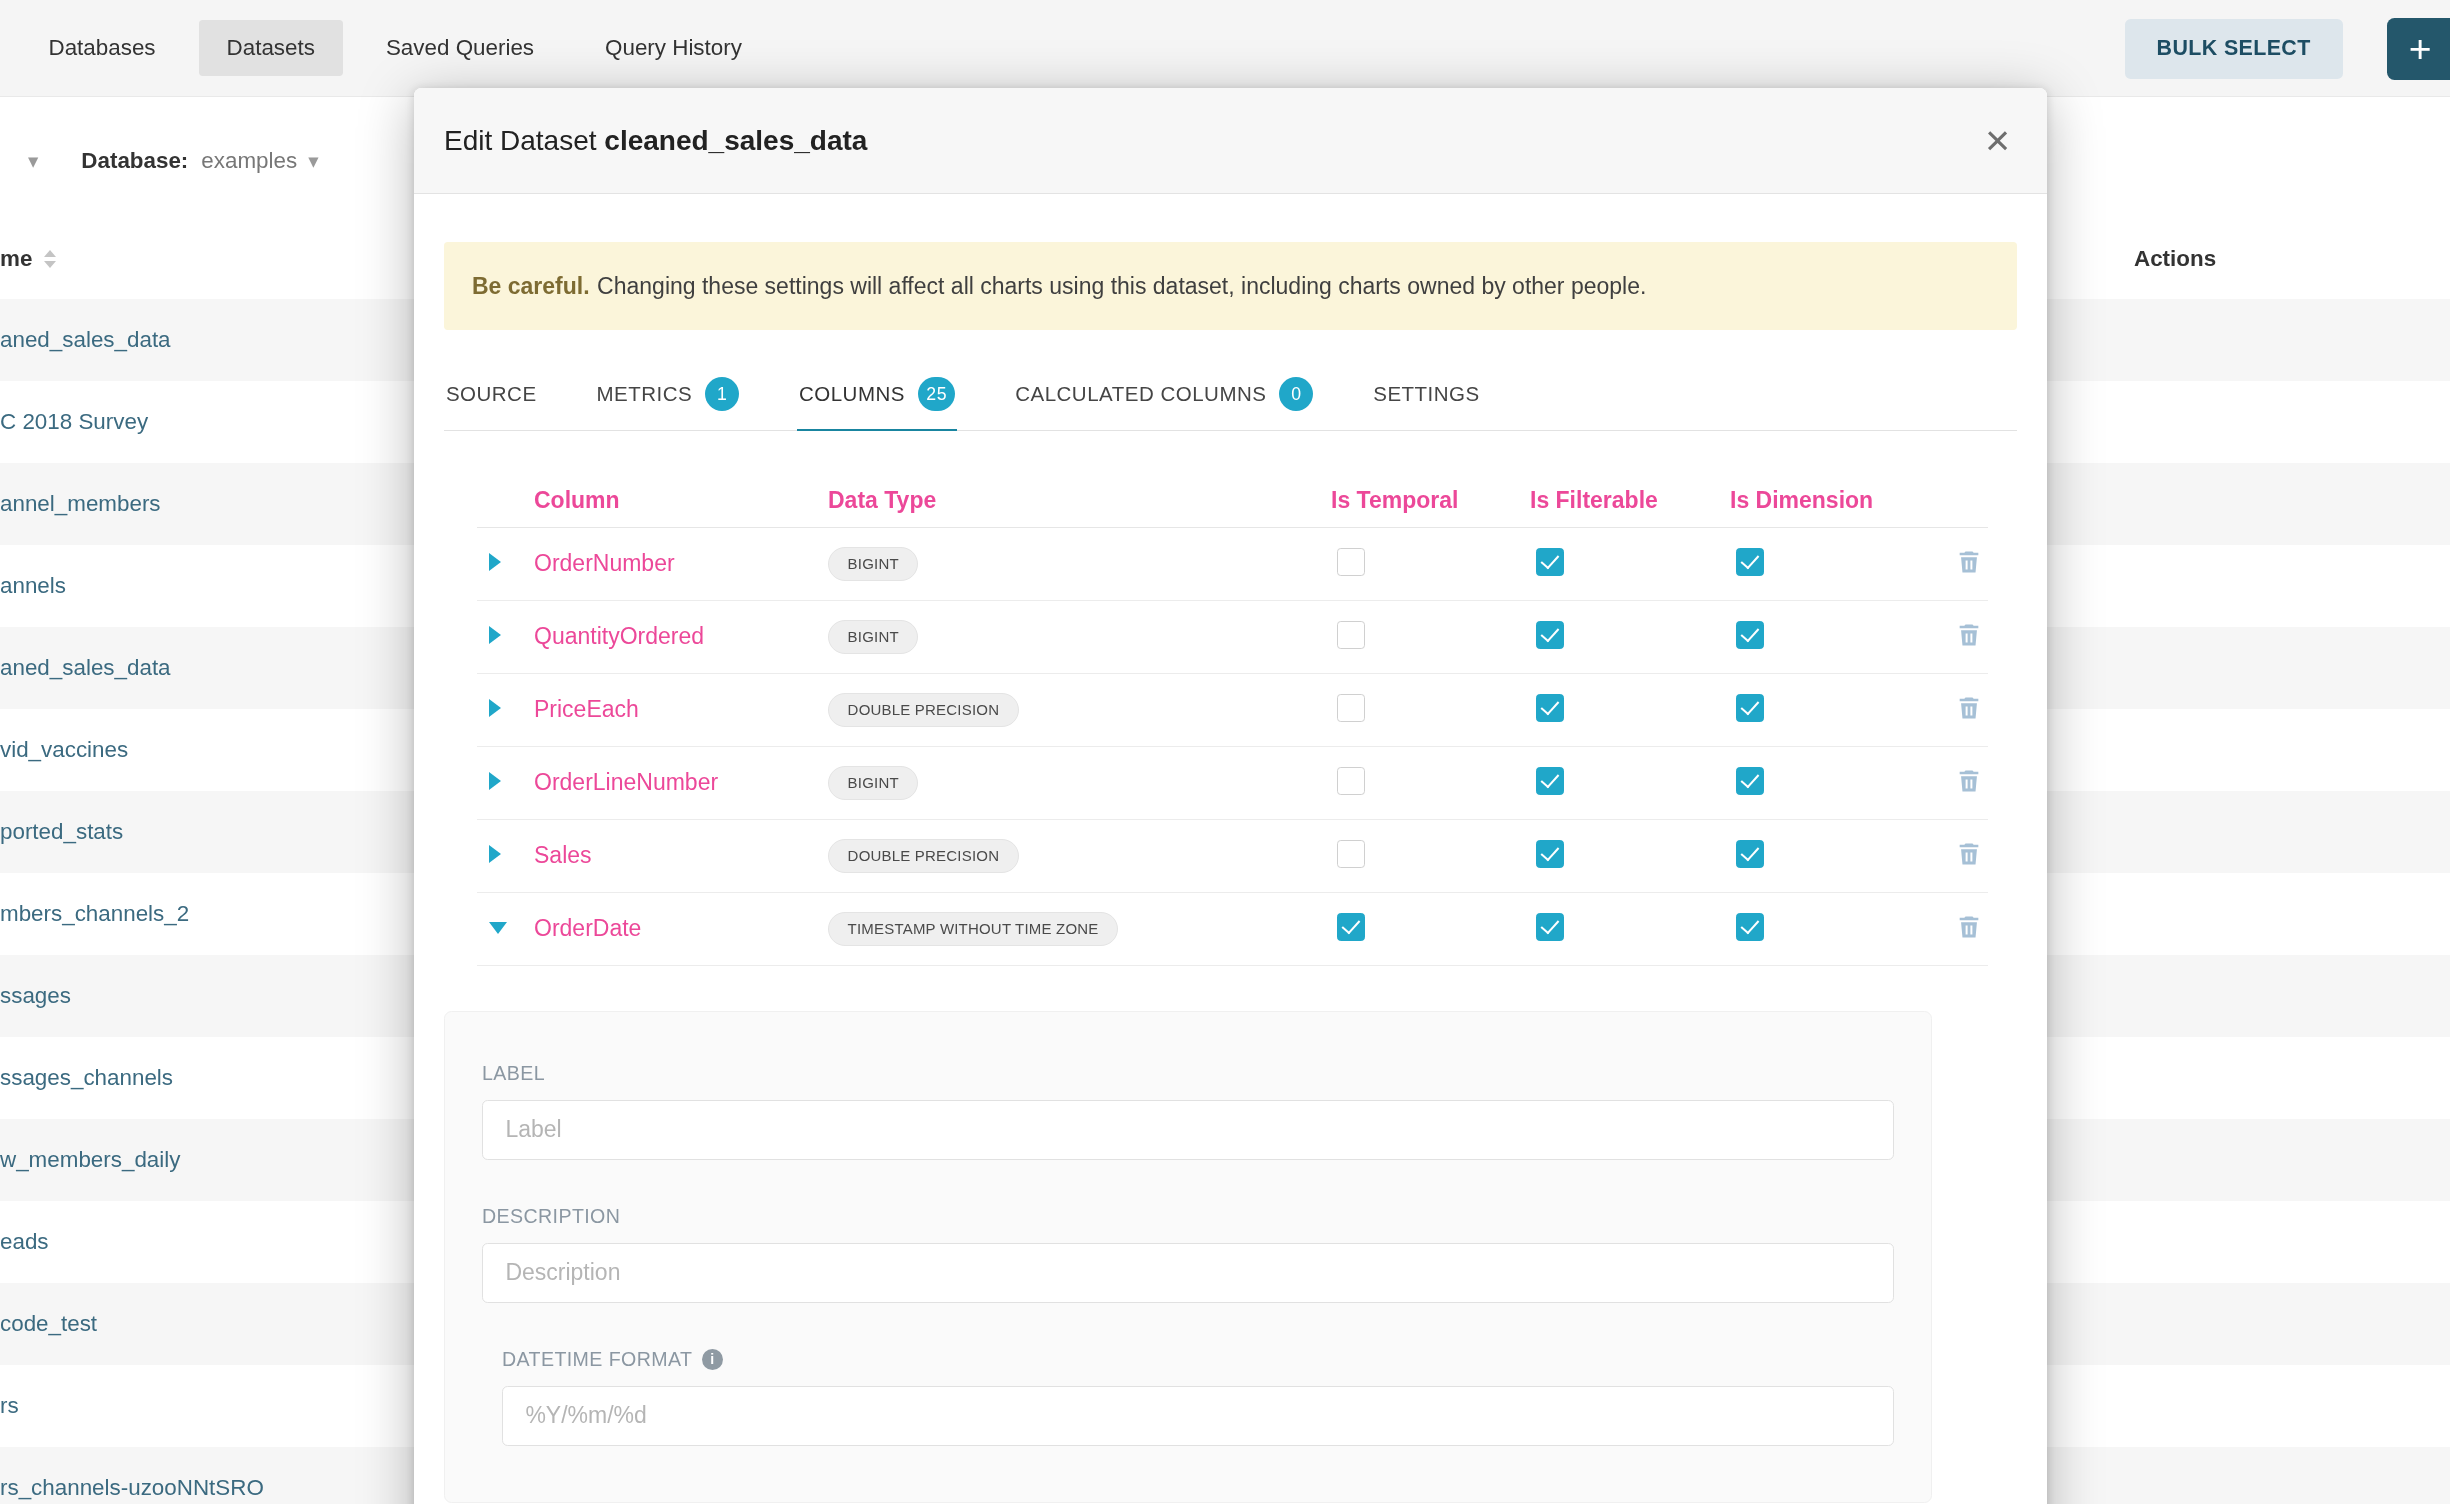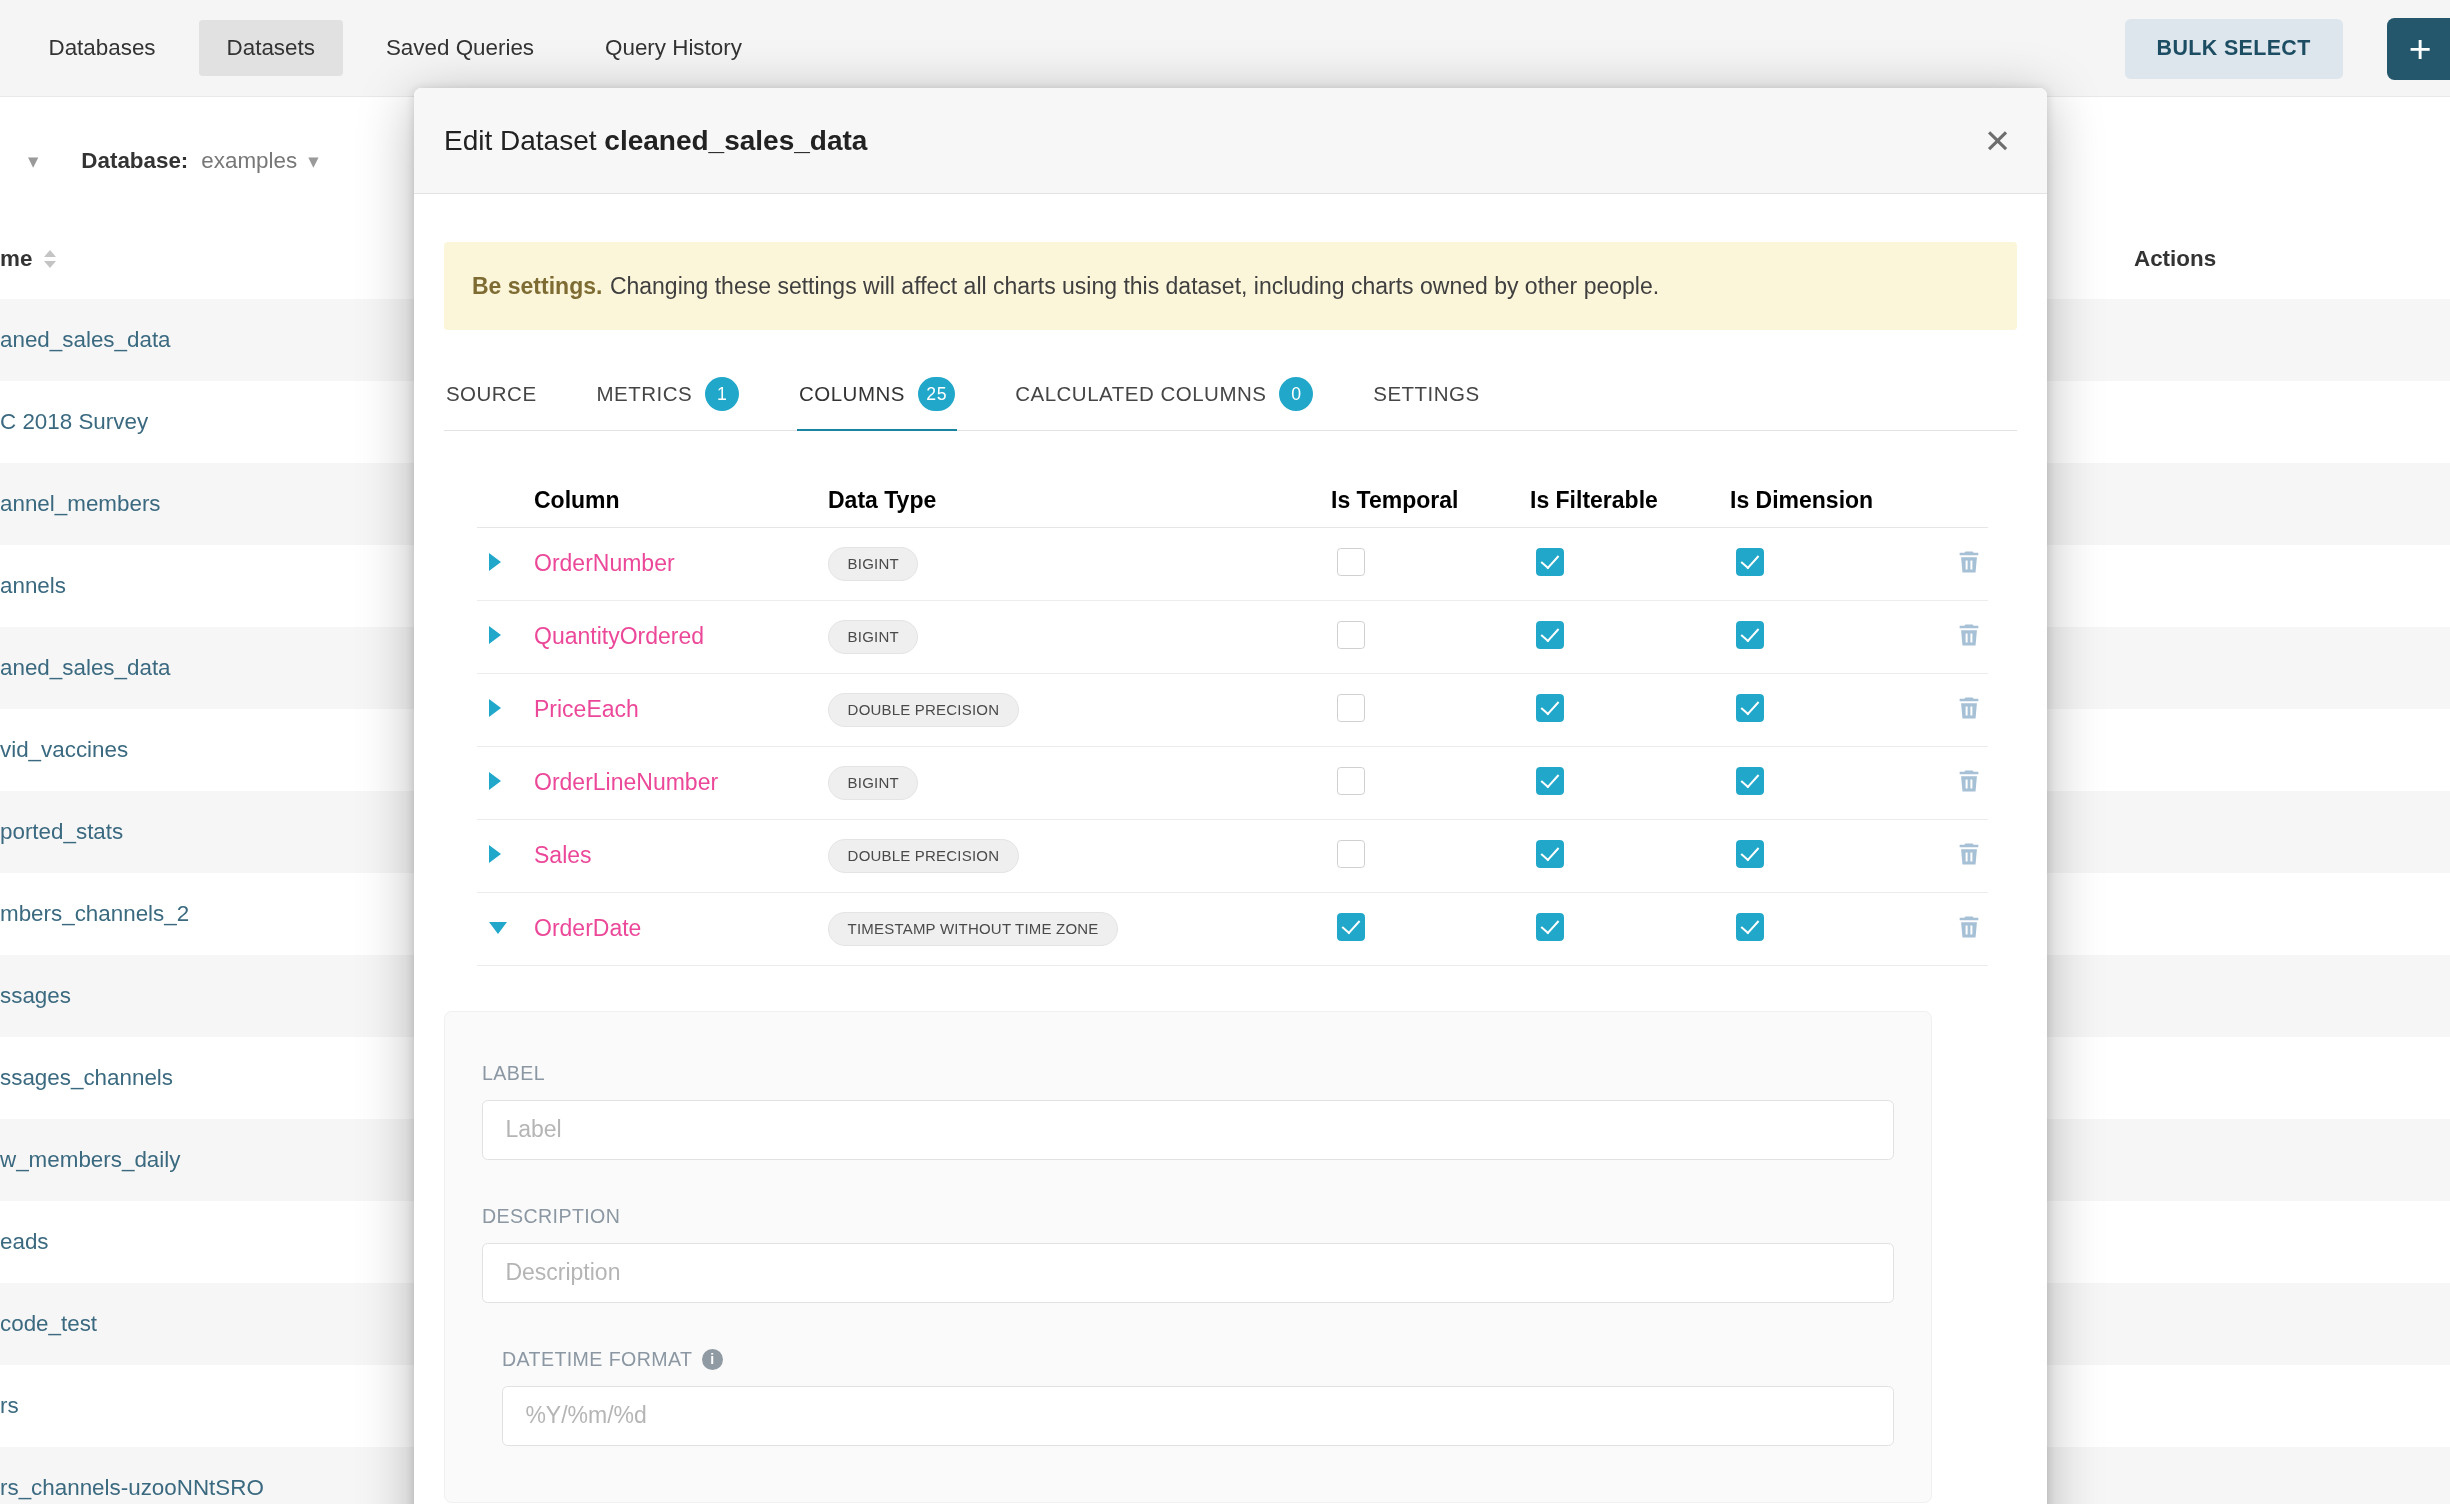--- a/index.html
+++ b/index.html
@@ -106,21 +106,21 @@
     display:inline-flex; align-items:center; justify-content:center;
   }
 
   
   .cols-table { margin:43px 0 0 33px; width:1511px; }
   .ct-row {
     display:grid; align-items:center;
     grid-template-columns:45px 294px 503px 199px 200px 225px 1fr;
   }
   .ct-row .cell { padding-left:12px; }
-  .ct-header { height:54px; border-bottom:0.9px solid #e6e6e6; font-size:23px; font-weight:700; color:#000000; }
+  .ct-header { height:54px; border-bottom:0.9px solid #e6e6e6; font-size:23px; font-weight:700; color:#ec4899; }
   .col-row { height:73px; border-bottom:0.9px solid #ececec; }
   .name-cell { font-size:23px; color:#ec4899; }
 
   .caret { display:inline-block; cursor:pointer; }
   .caret.right { width:0; height:0; border-top:9.3px solid transparent; border-bottom:9.3px solid transparent; border-left:12px solid var(--accent); }
   .caret.down  { width:0; height:0; border-left:9.3px solid transparent; border-right:9.3px solid transparent; border-top:12px solid var(--accent); }
 
   .pill {
     display:inline-block; background:#efefef; border:0.9px solid #e4e4e4; border-radius:17px;
     padding:7.5px 18.6px; font-size:15px; color:#4a4a4a; letter-spacing:0.2px; white-space:nowrap;
@@ -245,21 +245,21 @@
   <div class="modal-header">
     <span class="m-title">
       <span>Edit Dataset</span>&nbsp;<b>cleaned_sales_data</b>
     </span>
     <span class="close">×</span>
   </div>
 
   <div class="modal-body">
 
     <div class="warning">
-      <b>Be settings.</b>
+      <b>Be careful.</b>
       <span class="w-text">Changing these settings will affect all charts using this dataset, including charts owned by other people.</span>
     </div>
 
     <div class="tabs">
       <div class="tab">
         <span>SOURCE</span>
       </div>
       <div class="tab">
         <span>METRICS</span>
         <span class="badge">1</span>

